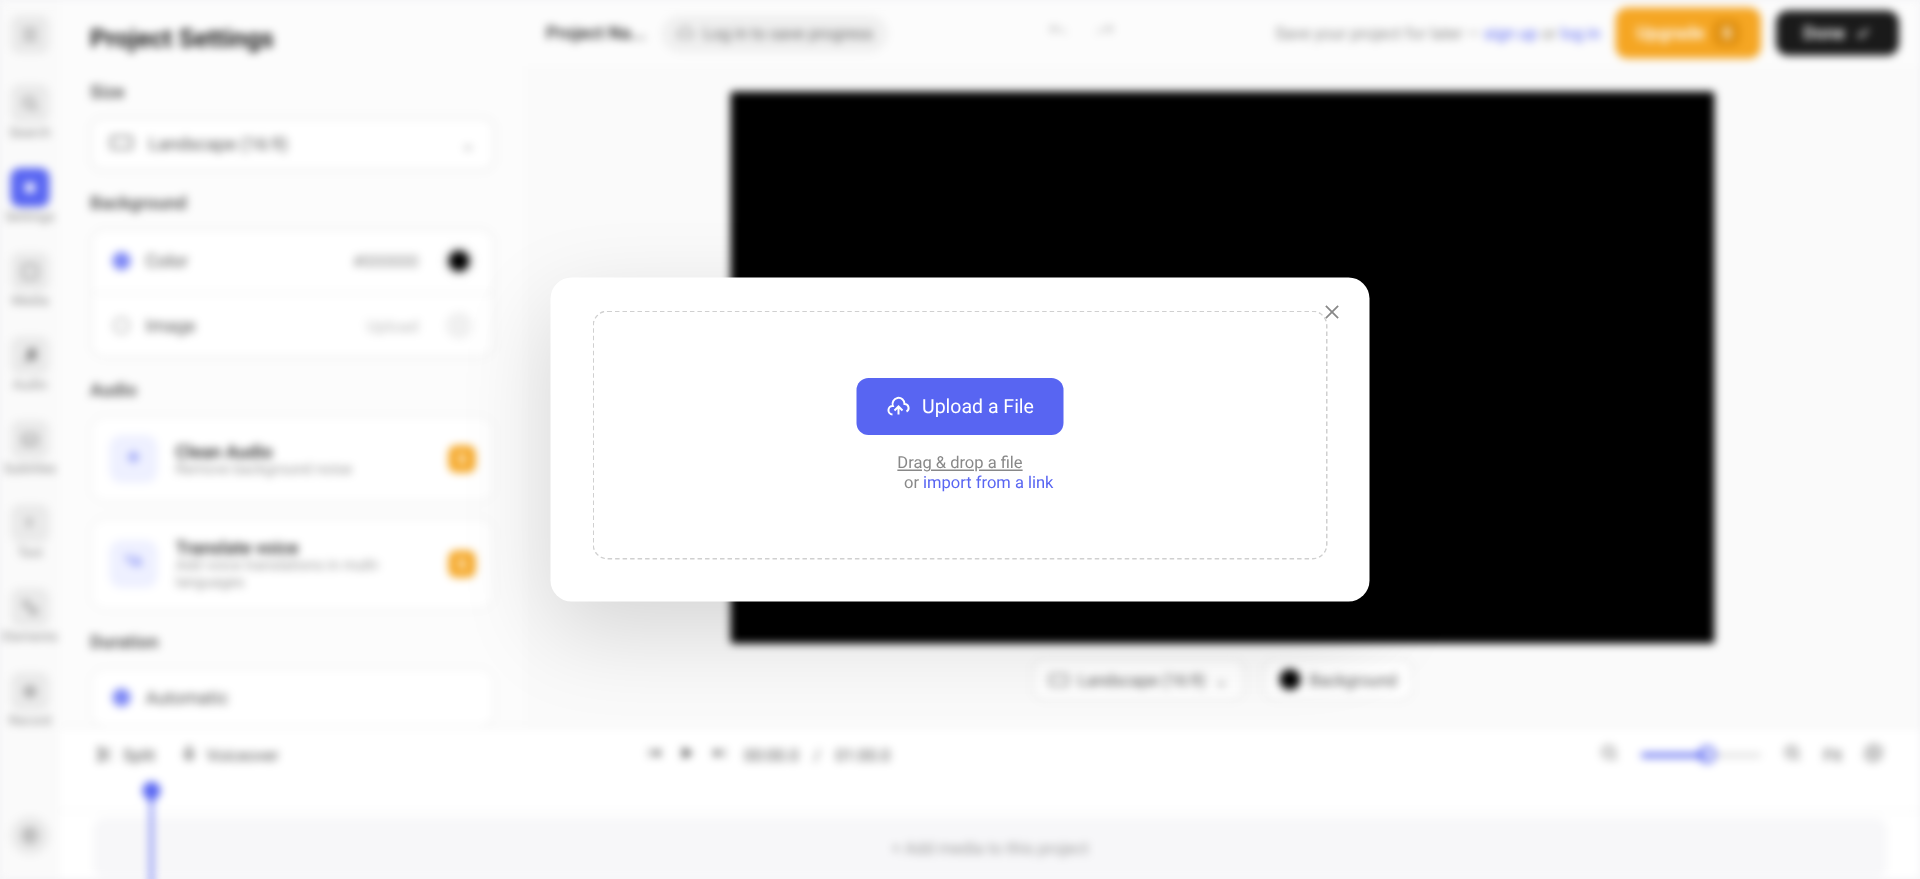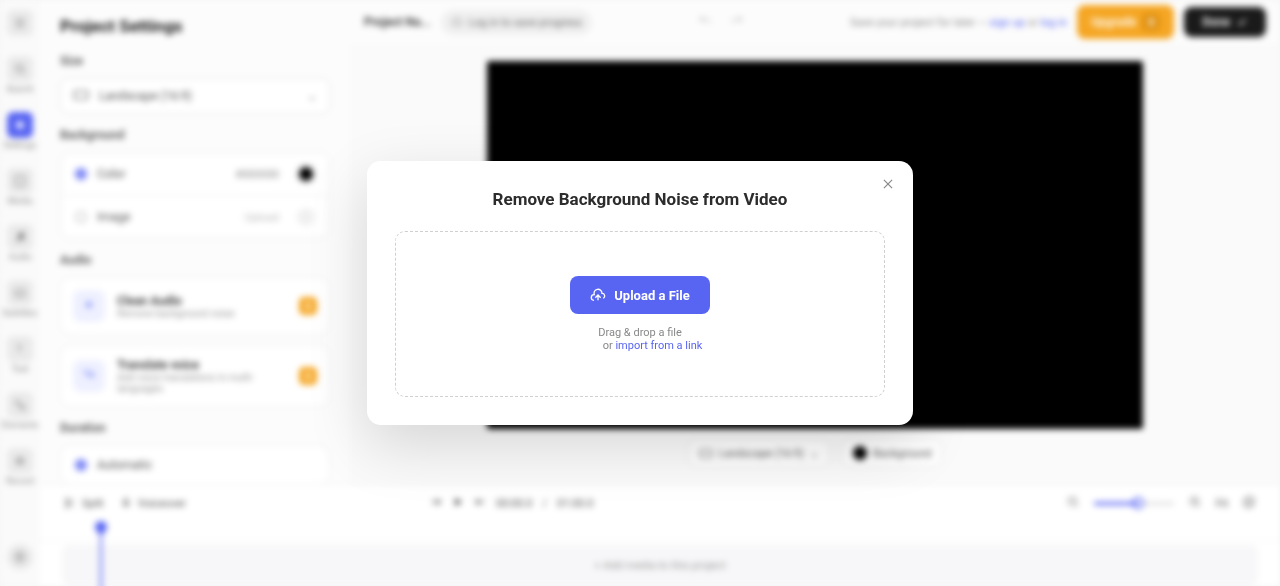--- a/index.html
+++ b/index.html
@@ -74,22 +74,22 @@
     .playhead { position:absolute; left:60px; top:0; bottom:0; width:2px; }
     .ph-head { width:12px; height:12px; background:#5865f2; border-radius:50% 50% 50% 0; transform:rotate(-45deg); margin-left:-5px; }
     .ph-line { width:2px; height:68px; background:#5865f2; margin-left:0; }
 
     
     .modal-overlay { position: absolute; inset: 0; display: flex; align-items: center; justify-content: center; }
     .modal { width: 546px; background: #fff; border-radius: 14px; padding: 22px 28px 28px; box-shadow: 0 20px 60px rgba(0,0,0,0.15); position: relative; }
     .modal-close { position: absolute; top: 16px; right: 18px; color: #888; cursor: pointer; font-size: 16px; line-height:1; }
     .modal-title { font-size: 17px; font-weight: 700; color: #2c2c2c; text-align: center; margin: 6px 0 22px; }
     .dropzone { border: 1px dashed #d0d0d0; border-radius: 10px; padding: 44px 20px; display:flex; flex-direction:column; align-items:center; }
-    .upload-btn { display:flex; align-items:center; gap:8px; background:#5865f2; color:#fff; padding: 11px 20px; border-radius: 8px; font-size: 13px; font-weight: 700; cursor:pointer; margin-bottom: 12px; }
-    .dz-text1 { font-size: 11px; color: #888; }
+    .upload-btn { display:flex; align-items:center; gap:8px; background:#5865f2; color:#fff; padding: 11px 20px; border-radius: 8px; font-size: 13px; font-weight: 400; cursor:pointer; margin-bottom: 12px; }
+    .dz-text1 { font-size: 11px; color: #888; text-decoration: underline; }
     .dz-text2 { font-size: 11px; color: #888; margin-left: 25px; }
     .dz-text2 .link { color: #5865f2; cursor:pointer; }
   </style>
 </head>
 <body>
 
 <div class="bg-app">
 
   <div class="icon-rail">
     <div class="rail-item">
@@ -361,21 +361,20 @@
 </div>
 
 <div class="modal-overlay">
   <div class="modal">
     <div class="modal-close">
       <svg width="14" height="14" viewBox="0 0 24 24" fill="none" stroke="#888" stroke-width="2">
           <line x1="5" y1="5" x2="19" y2="19"></line>
           <line x1="19" y1="5" x2="5" y2="19"></line>
         </svg>
     </div>
-    <div class="modal-title">Remove Background Noise from Video</div>
     <div class="dropzone">
       <div class="upload-btn">
         <svg width="16" height="16" viewBox="0 0 24 24" fill="none" stroke="#fff" stroke-width="2">
             <path d="M16 16l-4-4-4 4M12 12v8M20 17a4 4 0 00-2-7.5 6 6 0 10-11.6 2A4 4 0 006 20"></path>
           </svg>
         <span>Upload a File</span>
       </div>
       <div class="dz-text1">Drag &amp; drop a file</div>
       <div class="dz-text2"><span>or </span><span class="link">import from a link</span></div>
     </div>

